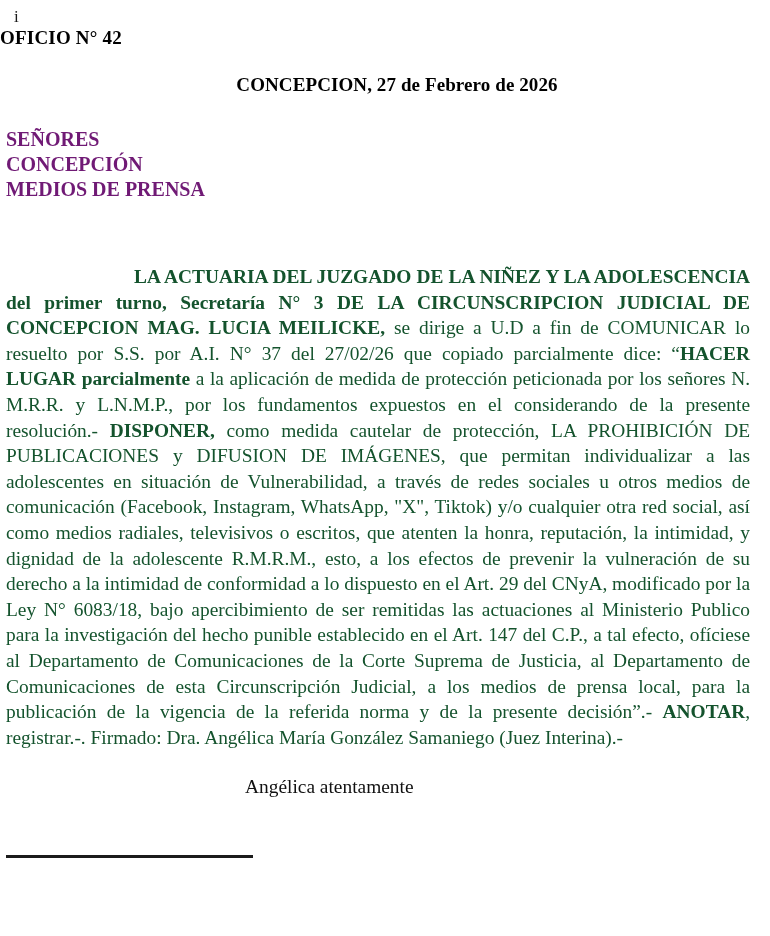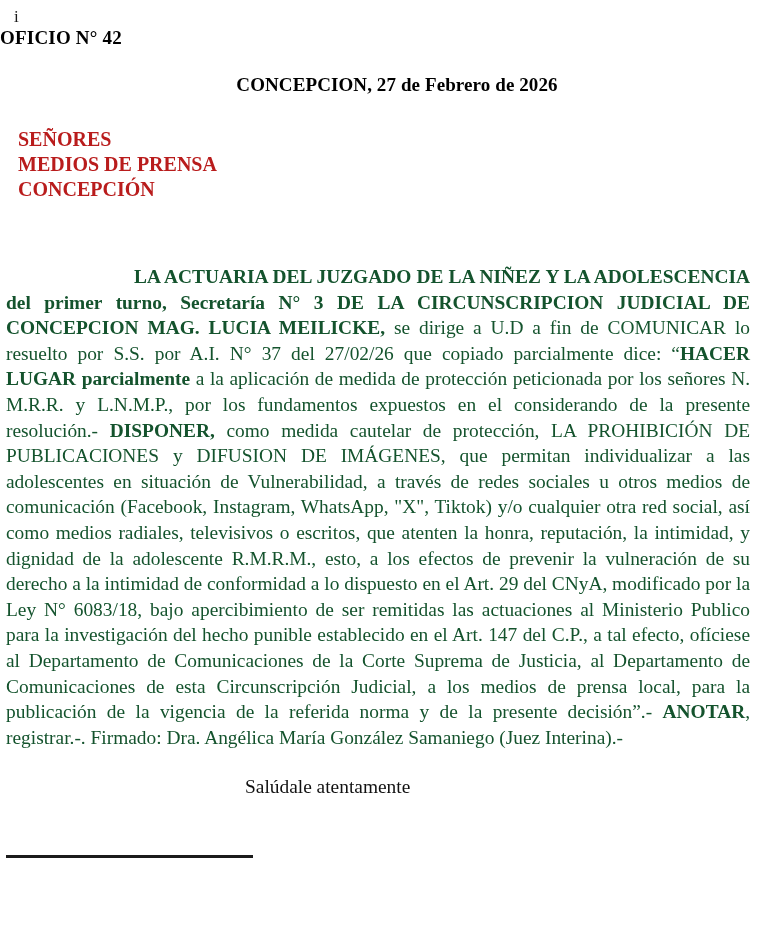--- a/index.html
+++ b/index.html
@@ -56,26 +56,26 @@
     font-weight: bold;
     font-size: 19px;
     letter-spacing: 0.1px;
     color: #000;
     margin-left: 24px;
   }
 
   
   .addressee {
     position: absolute;
-    left: 18px;
+    left: 6px;
     top: 127px;
     font-weight: bold;
     font-size: 20px;
     line-height: 25px;
-    color: #b91c1c;
+    color: #701a75;
     font-family: Liberation Serif, serif;
   }
   .addressee div { white-space: nowrap; }
 
   
   .body-block {
     position: absolute;
     left: 6px;
     top: 264px;
     width: 744px;
@@ -114,25 +114,25 @@
 <div class="page">
 
   <div class="folio-mark">i</div>
 
   <div class="doc-title">OFICIO N° 42</div>
 
   <div class="doc-place-date">CONCEPCION, 27 de Febrero de 2026</div>
 
   <div class="addressee">
     <div>SEÑORES</div>
+    <div>CONCEPCIÓN</div>
     <div>MEDIOS DE PRENSA</div>
-    <div>CONCEPCIÓN</div>
   </div>
 
   <div class="body-block">
     <span class="lead-indent"></span><b>LA ACTUARIA DEL JUZGADO DE LA NIÑEZ Y LA ADOLESCENCIA del primer turno, Secretaría N° 3 DE LA CIRCUNSCRIPCION JUDICIAL DE CONCEPCION MAG. LUCIA MEILICKE,</b><span> se dirige a U.D a fin de COMUNICAR   lo resuelto por S.S. por A.I. N° 37 del 27/02/26  que copiado  parcialmente dice: </span><span>“</span><b>HACER LUGAR parcialmente</b><span> a la aplicación de medida de protección peticionada por los señores N. M.R.R. y L.N.M.P., por los fundamentos expuestos en el considerando de la presente resolución.- </span><b>DISPONER,</b><span> como medida cautelar de protección, LA PROHIBICIÓN DE PUBLICACIONES y DIFUSION DE IMÁGENES, que permitan individualizar a las adolescentes en situación de Vulnerabilidad, a través de redes sociales u otros medios de comunicación (Facebook, Instagram, WhatsApp, "X", Tiktok) y/o cualquier otra red social, así como medios radiales, televisivos o escritos, que atenten la honra, reputación, la intimidad, y dignidad de la adolescente R.M.R.M., esto, a los efectos de prevenir la vulneración de su derecho a la intimidad de conformidad a lo dispuesto en el Art. 29 del CNyA, modificado por la Ley N° 6083/18, bajo apercibimiento de ser remitidas las actuaciones al Ministerio Publico para la investigación del hecho punible establecido en el Art. 147 del C.P., a tal efecto, ofíciese al Departamento de Comunicaciones de la Corte Suprema de Justicia, al Departamento de Comunicaciones de esta Circunscripción Judicial, a los medios de prensa local, para la publicación de la vigencia de la referida norma y de la presente decisión</span><span>”</span><span>.- </span><b>ANOTAR</b><span>, registrar.-. Firmado: Dra. Angélica María González Samaniego (Juez Interina).-</span>
   </div>
 
-  <div class="closing">Salúdale atentamente</div>
+  <div class="closing">Angélica atentamente</div>
 
   <div class="signature-rule"></div>
 
 </div>
 
 </body></html>

